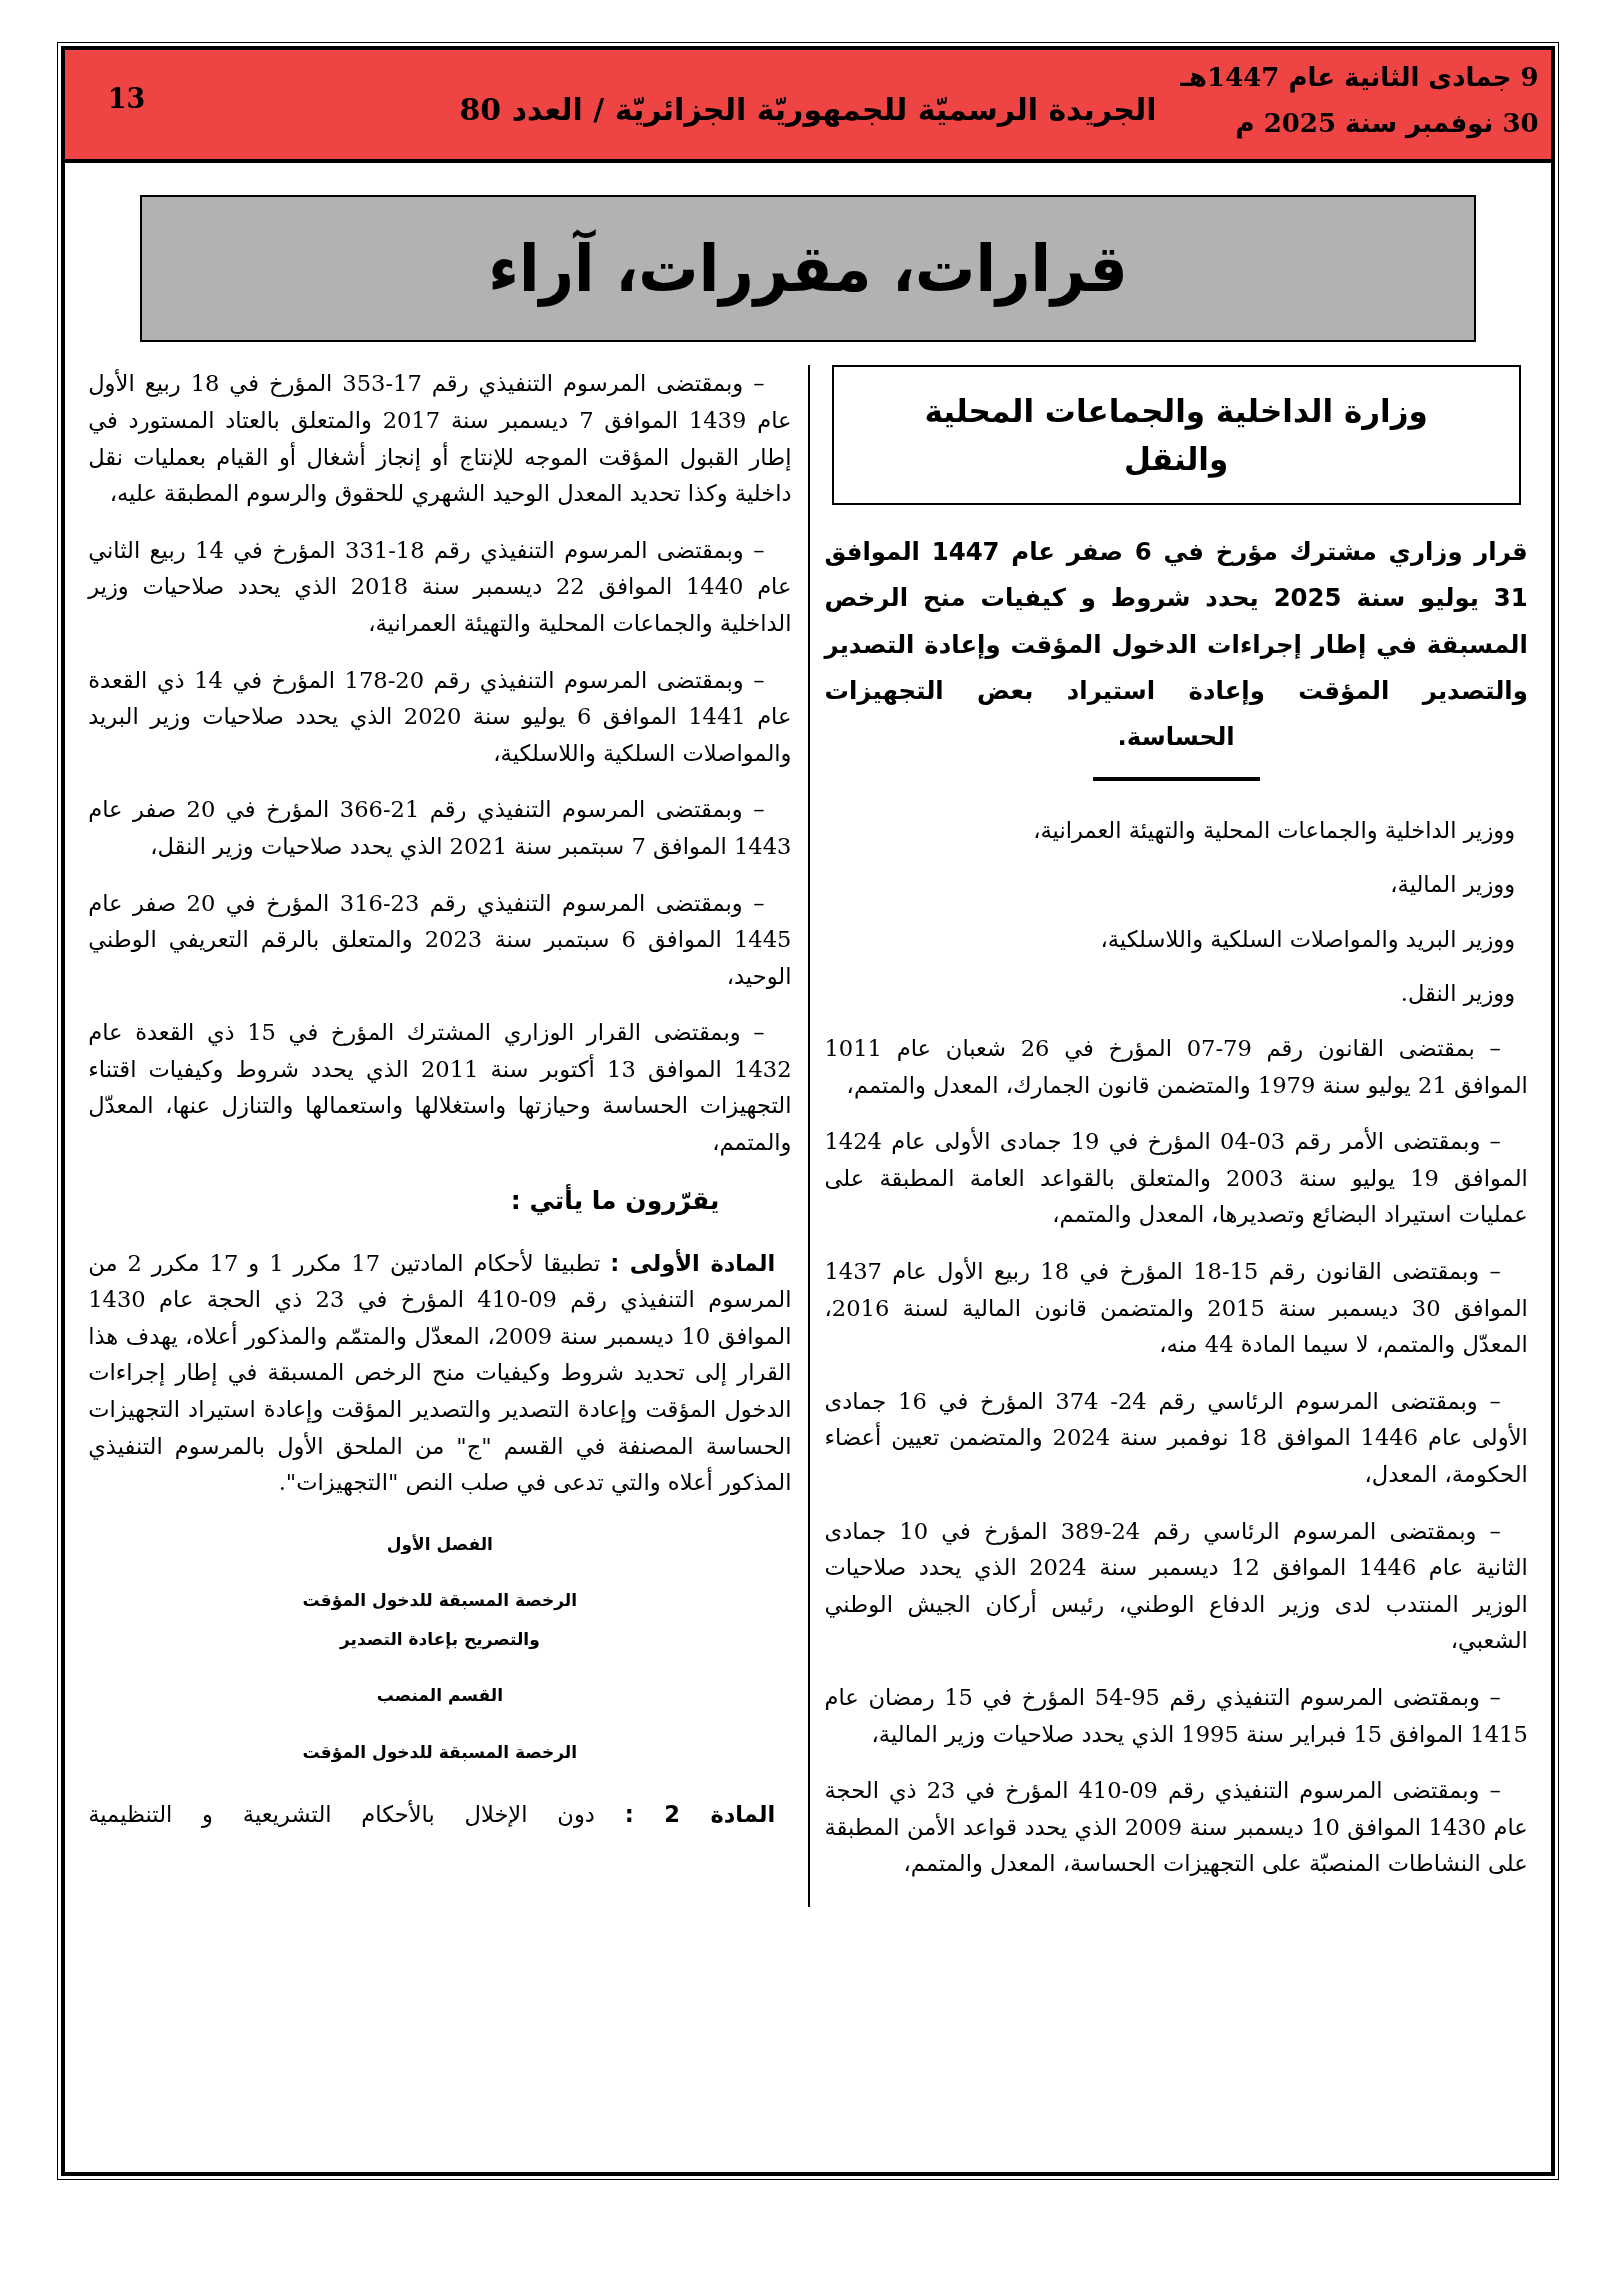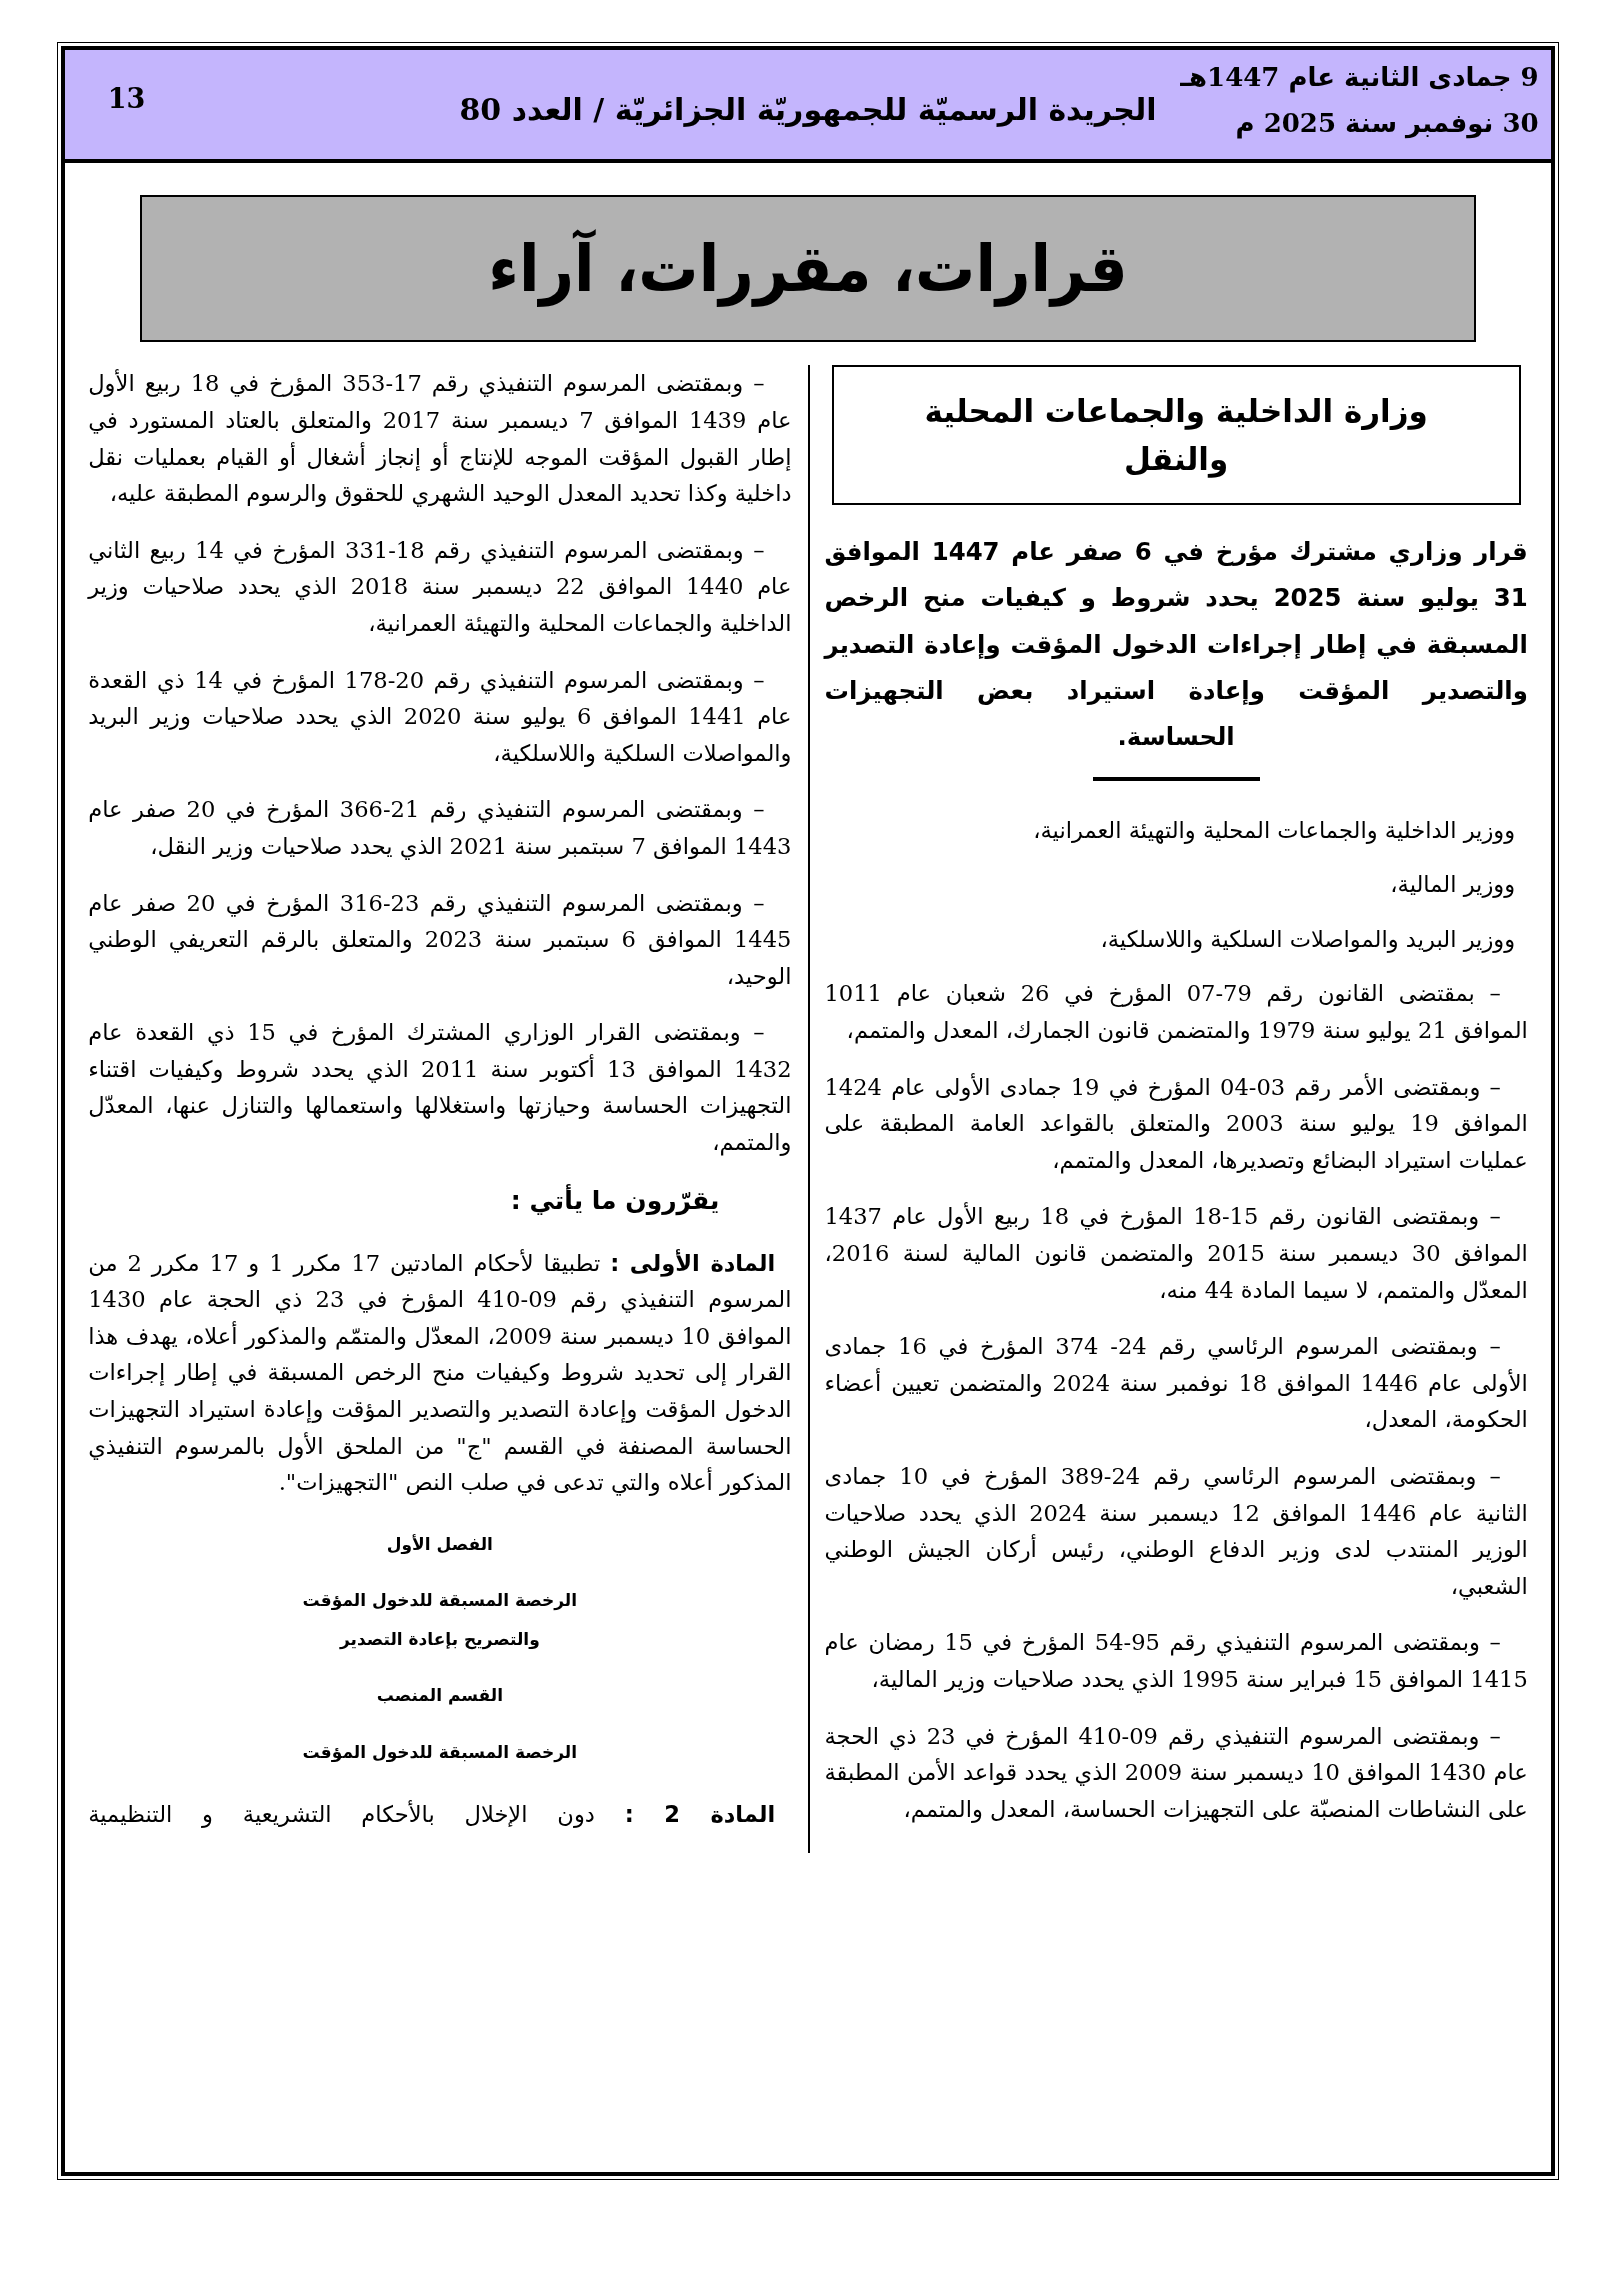--- a/index.html
+++ b/index.html
@@ -12,21 +12,21 @@
     position:absolute;left:57px;top:42px;width:1502px;height:2138px;
     border:1.8px solid #000;box-sizing:border-box;
   }
   .frame-inner{
     position:absolute;inset:2.7px;border:4.5px solid #000;box-sizing:border-box;
     display:flex;flex-direction:column;
   }
   
   .header{
     position:relative;height:109px;flex:0 0 auto;
-    background:#c4b5fd;border-bottom:4.5px solid #000;
+    background:#ef4444;border-bottom:4.5px solid #000;
   }
   .hdr-pageno{
     position:absolute;left:43px;top:33px;
     font-size:27px;font-weight:bold;
   }
   .hdr-title{
     position:absolute;left:50%;transform:translateX(-50%);top:42px;
     font-size:30px;font-weight:bold;white-space:nowrap;direction:rtl;
   }
   .hdr-dates{
@@ -114,20 +114,21 @@
 
         <div class="col">
           <div class="ministry-box">
             <span class="inner">وزارة الداخلية والجماعات المحلية والنقل</span>
           </div>
           <p class="decree-title">قرار وزاري مشترك مؤرخ في 6 صفر عام 1447 الموافق 31 يوليو سنة 2025 يحدد شروط و كيفيات منح الرخص المسبقة في إطار إجراءات الدخول المؤقت وإعادة التصدير والتصدير المؤقت وإعادة استيراد بعض التجهيزات الحساسة.</p>
           <hr class="title-rule">
           <p class="preamble-line">ووزير الداخلية والجماعات المحلية والتهيئة العمرانية،</p>
           <p class="preamble-line">ووزير المالية،</p>
           <p class="preamble-line">ووزير البريد والمواصلات السلكية واللاسلكية،</p>
+          <p class="preamble-line">ووزير النقل.</p>
           <p class="visa">– بمقتضى القانون رقم 79-07 المؤرخ في 26 شعبان عام 1011 الموافق 21 يوليو سنة 1979 والمتضمن قانون الجمارك، المعدل والمتمم،</p>
           <p class="visa">– وبمقتضى الأمر رقم 03-04 المؤرخ في 19 جمادى الأولى عام 1424 الموافق 19 يوليو سنة 2003 والمتعلق بالقواعد العامة المطبقة على عمليات استيراد البضائع وتصديرها، المعدل والمتمم،</p>
           <p class="visa">– وبمقتضى القانون رقم 15-18 المؤرخ في 18 ربيع الأول عام 1437 الموافق 30 ديسمبر سنة 2015 والمتضمن قانون المالية لسنة 2016، المعدّل والمتمم، لا سيما المادة 44 منه،</p>
           <p class="visa">– وبمقتضى المرسوم الرئاسي رقم 24- 374 المؤرخ في 16 جمادى الأولى عام 1446 الموافق 18 نوفمبر سنة 2024 والمتضمن تعيين أعضاء الحكومة، المعدل،</p>
           <p class="visa">– وبمقتضى المرسوم الرئاسي رقم 24-389 المؤرخ في 10 جمادى الثانية عام 1446 الموافق 12 ديسمبر سنة 2024 الذي يحدد صلاحيات الوزير المنتدب لدى وزير الدفاع الوطني، رئيس أركان الجيش الوطني الشعبي،</p>
           <p class="visa">– وبمقتضى المرسوم التنفيذي رقم 95-54 المؤرخ في 15 رمضان عام 1415 الموافق 15 فبراير سنة 1995 الذي يحدد صلاحيات وزير المالية،</p>
           <p class="visa">– وبمقتضى المرسوم التنفيذي رقم 09-410 المؤرخ في 23 ذي الحجة عام 1430 الموافق 10 ديسمبر سنة 2009 الذي يحدد قواعد الأمن المطبقة على النشاطات المنصبّة على التجهيزات الحساسة، المعدل والمتمم،</p>
         </div>
 
         <div class="col">

